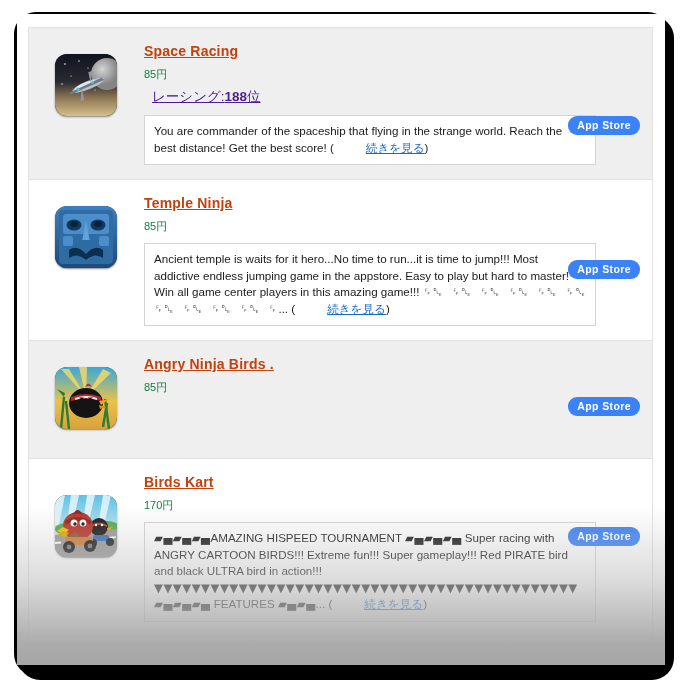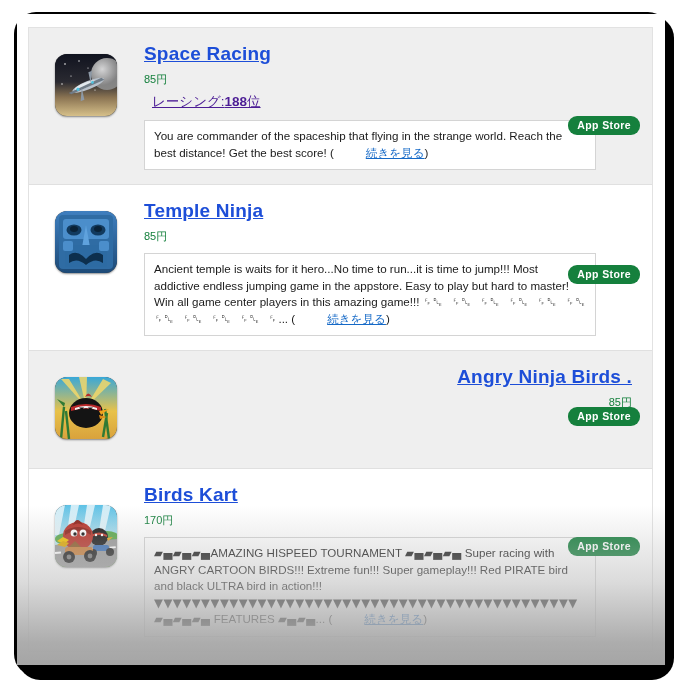--- a/index.html
+++ b/index.html
@@ -66,22 +66,22 @@
   }
   .app-icon svg { display: block; width: 62px; height: 62px; }
 
   .app-body {
     margin-left: 105px;
     padding-right: 10px;
   }
 
   .app-title {
     display: inline-block;
-    color: #1d4ed8;
-    font-size: 19px;
+    color: #c2410c;
+    font-size: 14px;
     font-weight: bold;
     text-decoration: underline;
     letter-spacing: .2px;
     margin: 3px 0 0 0;
     cursor: pointer;
   }
   .app-price {
     color: #15803d;
     font-size: 11px;
     margin: 7px 0 0 0;
@@ -112,21 +112,21 @@
     text-decoration: underline;
     cursor: pointer;
     margin-left: 32px;
   }
   .tofu { font-family: "DejaVu Sans Mono", monospace; letter-spacing: 1px; }
   .blk  { font-family: "DejaVu Sans", sans-serif; letter-spacing: .5px; }
 
   .store-badge {
     position: absolute;
     right: 12px;
-    background: #15803d;
+    background: #3b82f6;
     color: #ffffff;
     font-size: 10.5px;
     font-weight: bold;
     letter-spacing: .4px;
     padding: 3px 9px 4px 9px;
     border-radius: 9px;
     white-space: nowrap;
     cursor: pointer;
   }
 
@@ -220,21 +220,21 @@
         </svg>
       </div>
       <div class="app-body">
         <div class="app-title">Temple Ninja</div>
         <div class="app-price">85円</div>
         <div class="app-desc"><span>Ancient temple is waits for it hero...No time to run...it is time to jump!!! Most addictive endless jumping game in the appstore. Easy to play but hard to master! Win all game center players in this amazing game!!! </span><span class="tofu">␌␐ ␌␐ ␌␐ ␌␐ ␌␐ ␌␐ ␌␐ ␌␐ ␌␐ ␌␐ ␌</span><span>... (</span><span class="more-link">続きを見る</span><span>)</span></div>
       </div>
       <div class="store-badge" style="top:80px;">App Store</div>
     </div>
 
-    <div class="app-row shaded" style="min-height:118px;text-align:right;">
+    <div class="app-row shaded" style="min-height:118px;">
       <div class="app-icon">
         <svg viewBox="0 0 62 62">
           <defs>
             <linearGradient id="anbg" x1="0" y1="0" x2="0" y2="1">
               <stop offset="0%" stop-color="#39a8d8"></stop>
                 <stop offset="55%" stop-color="#e8c24a"></stop>
               <stop offset="100%" stop-color="#d9a23c"></stop>
             </linearGradient>
           </defs>
           <rect width="62" height="62" fill="url(#anbg)"></rect>

